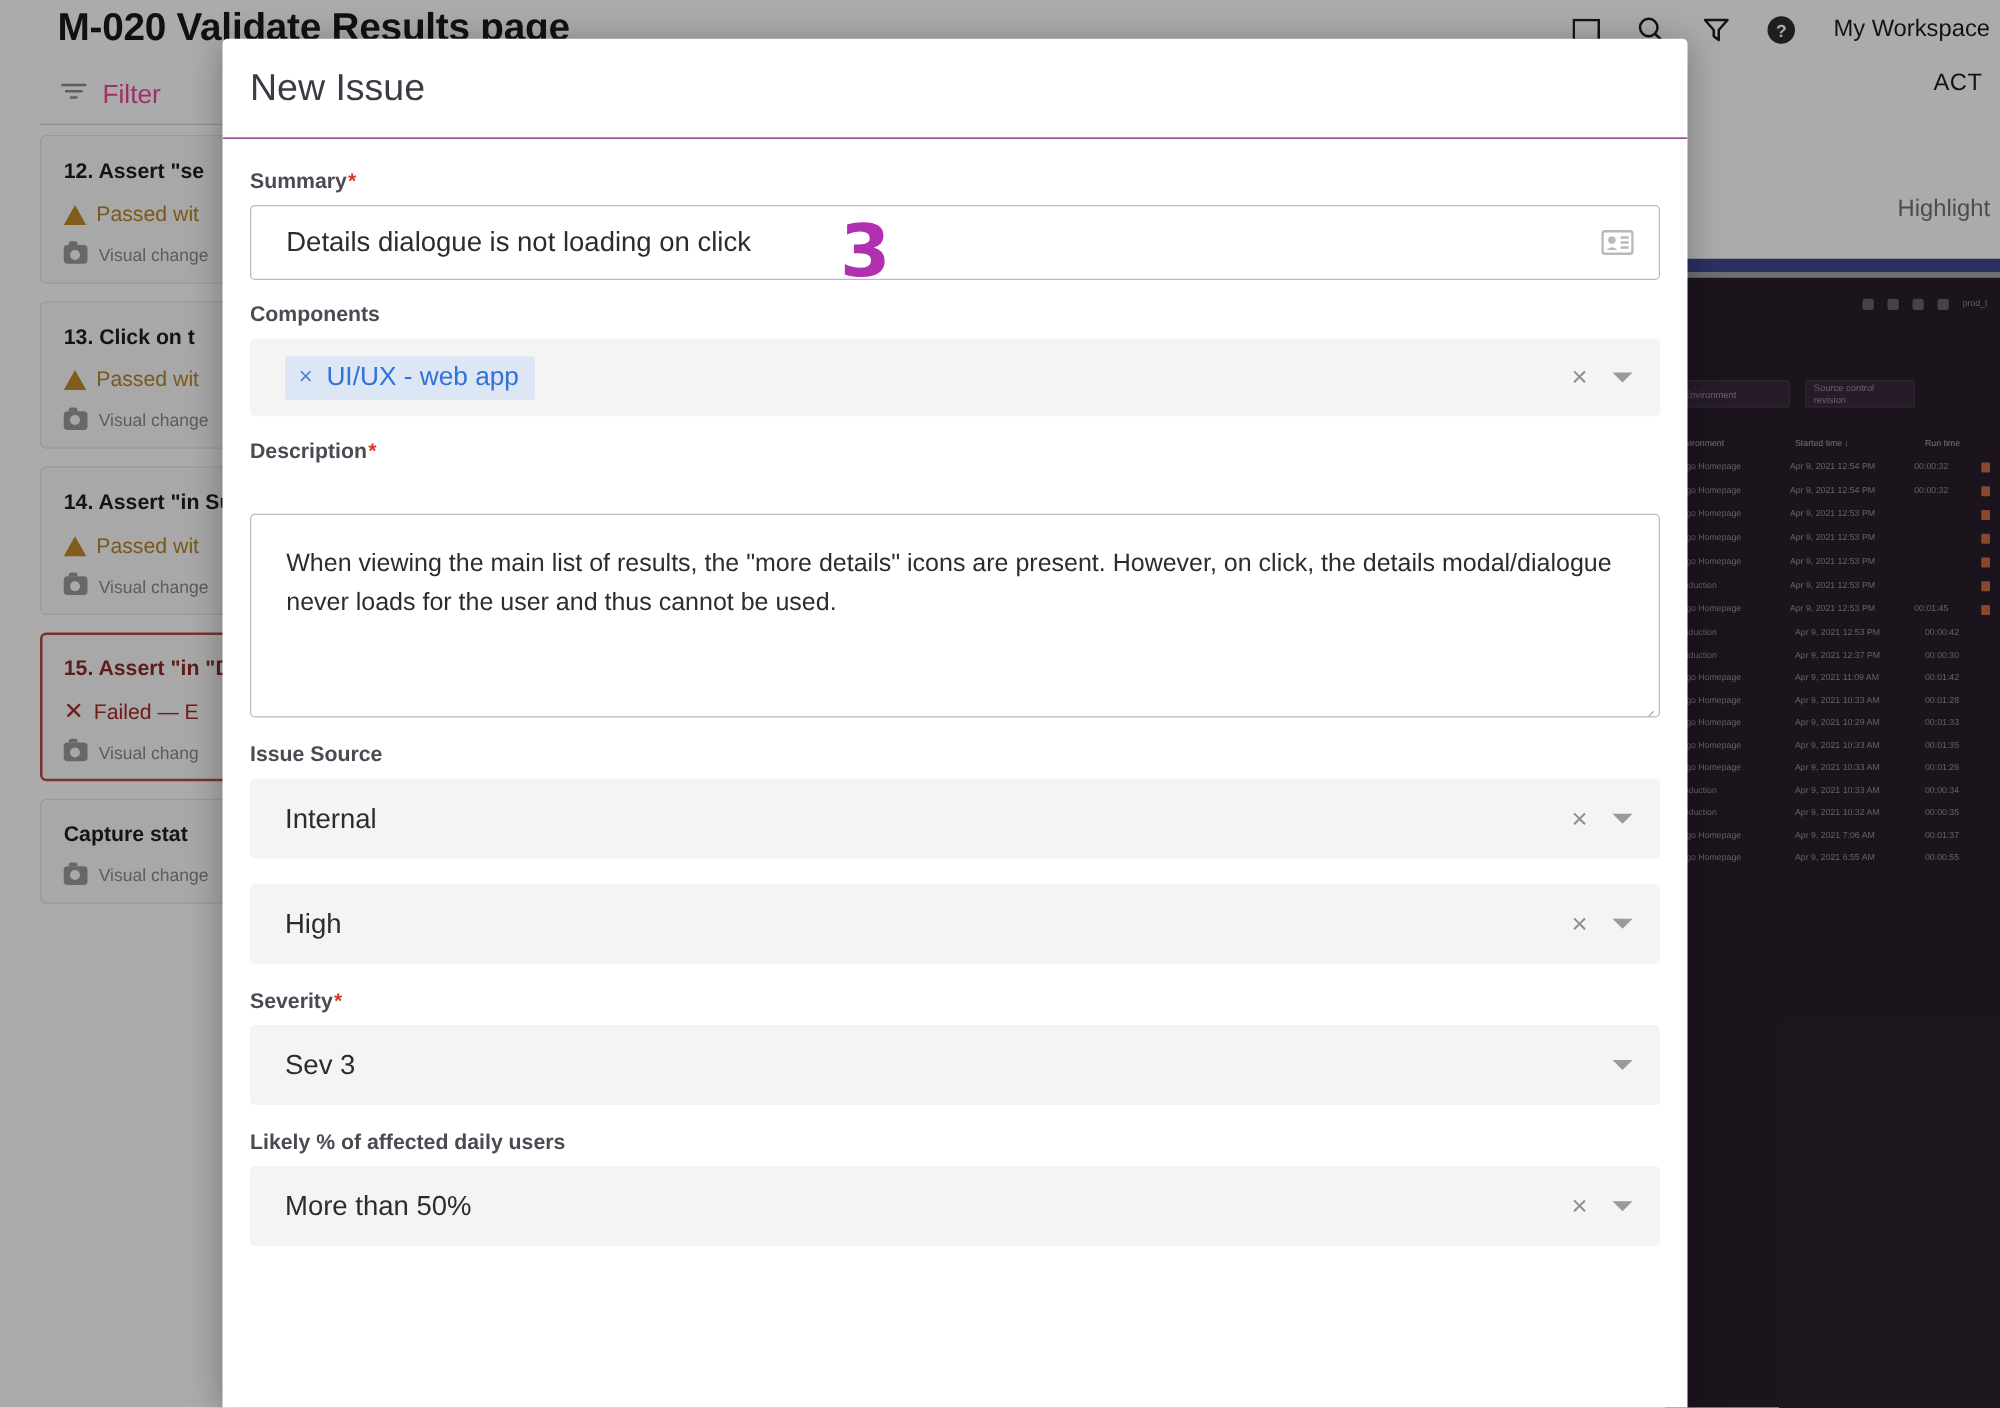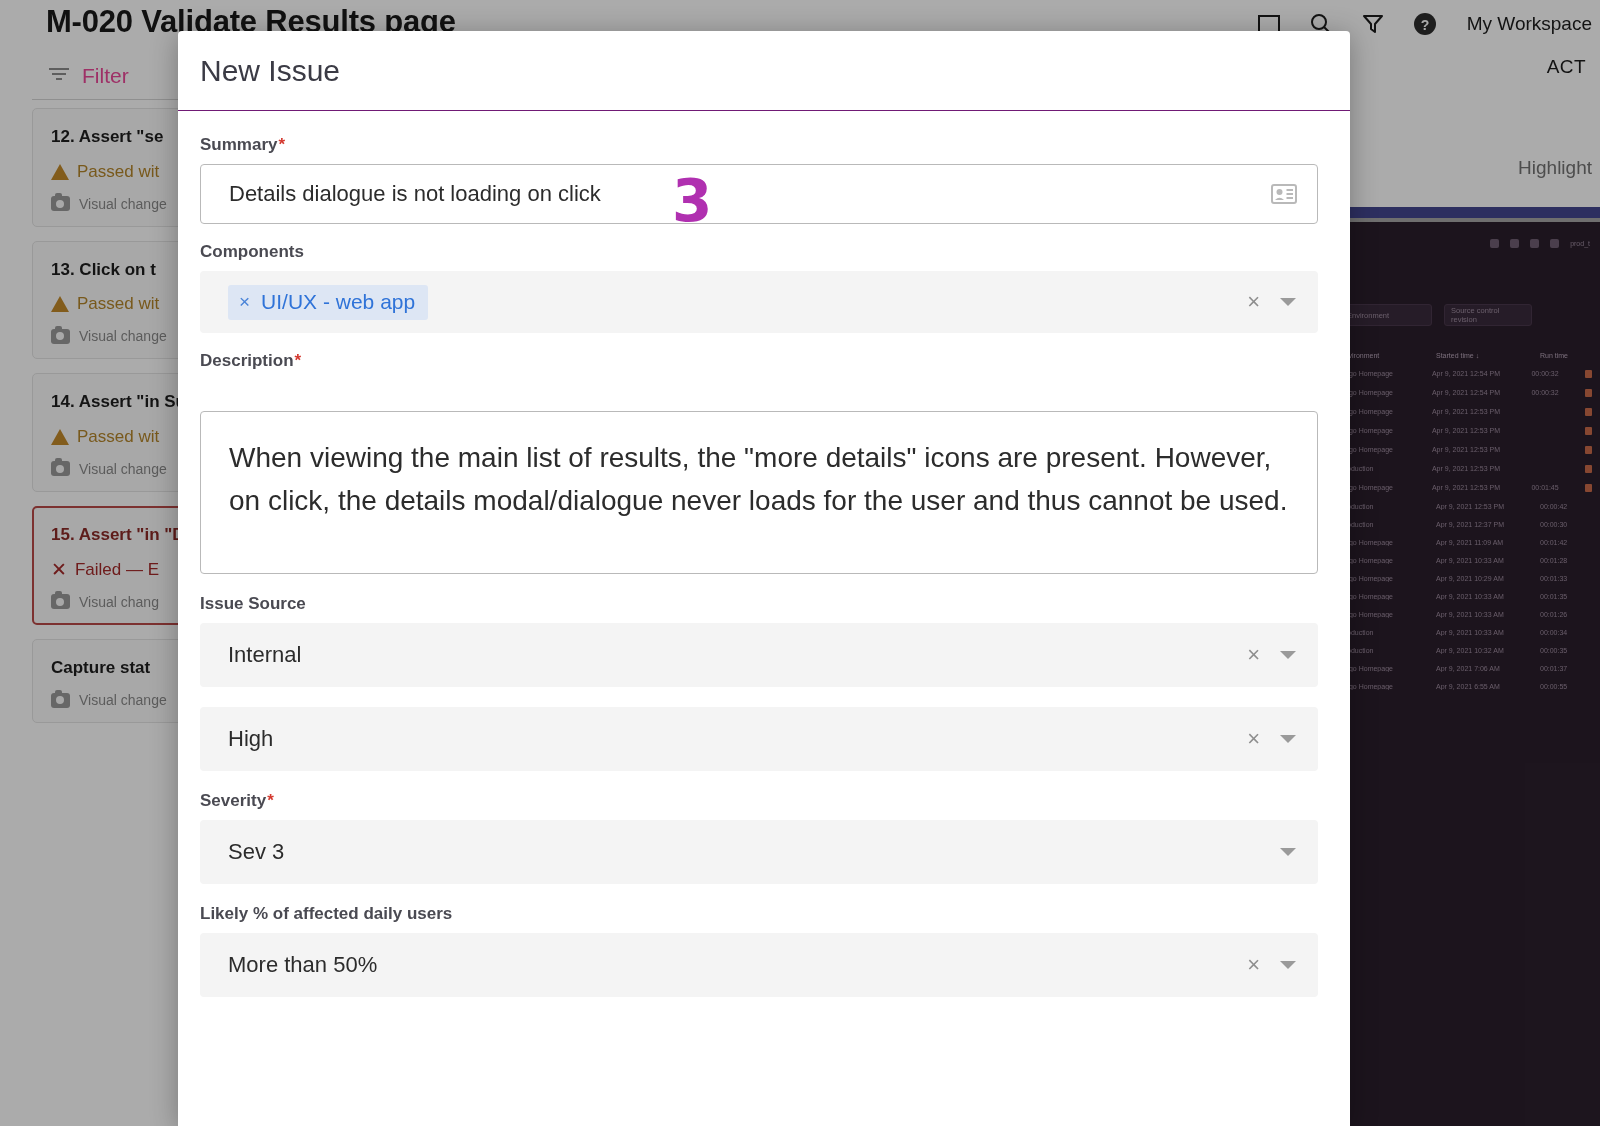--- a/index.html
+++ b/index.html
@@ -172,21 +172,21 @@
   .modal-header {
     height: 80px;
     border-bottom: 1px solid #701a75;
     display: flex; align-items: center;
     padding-left: 22px;
   }
   .modal-title {
     font-size: 30px; color: #3b3b45; font-weight: 400;
   }
   .modal-body {
-    padding: 24px 32px 0 22px;
+    padding: 24px 22px 0 22px;
   }
 
   .field { margin-bottom: 5px; }
   .field-label {
     font-size: 17px; color: #4a4a52; font-weight: 700;
     margin-bottom: 9px; display: flex; align-items: baseline; gap: 1px;
   }
   .req { color: #d4392f; font-size: 17px; font-weight: 700; }
 
   .text-input {
@@ -232,21 +232,21 @@
     font-size: 21px; color: #2f73d8;
   }
   .chip-x { font-size: 19px; color: #4a84d8; line-height: 1; }
 
   .textarea-box {
     border: 1px solid #b9b9b9;
     border-radius: 4px;
     background: #fff;
     height: 163px;
     padding: 24px 28px;
-    font-size: 28px;
+    font-size: 20px;
     color: #2c2c2c;
     line-height: 1.55;
     position: relative;
     overflow: hidden;
     margin-top: 40px;
   }
   .resize-grip {
     position: absolute; right: 3px; bottom: 3px;
     width: 12px; height: 12px;
   }

